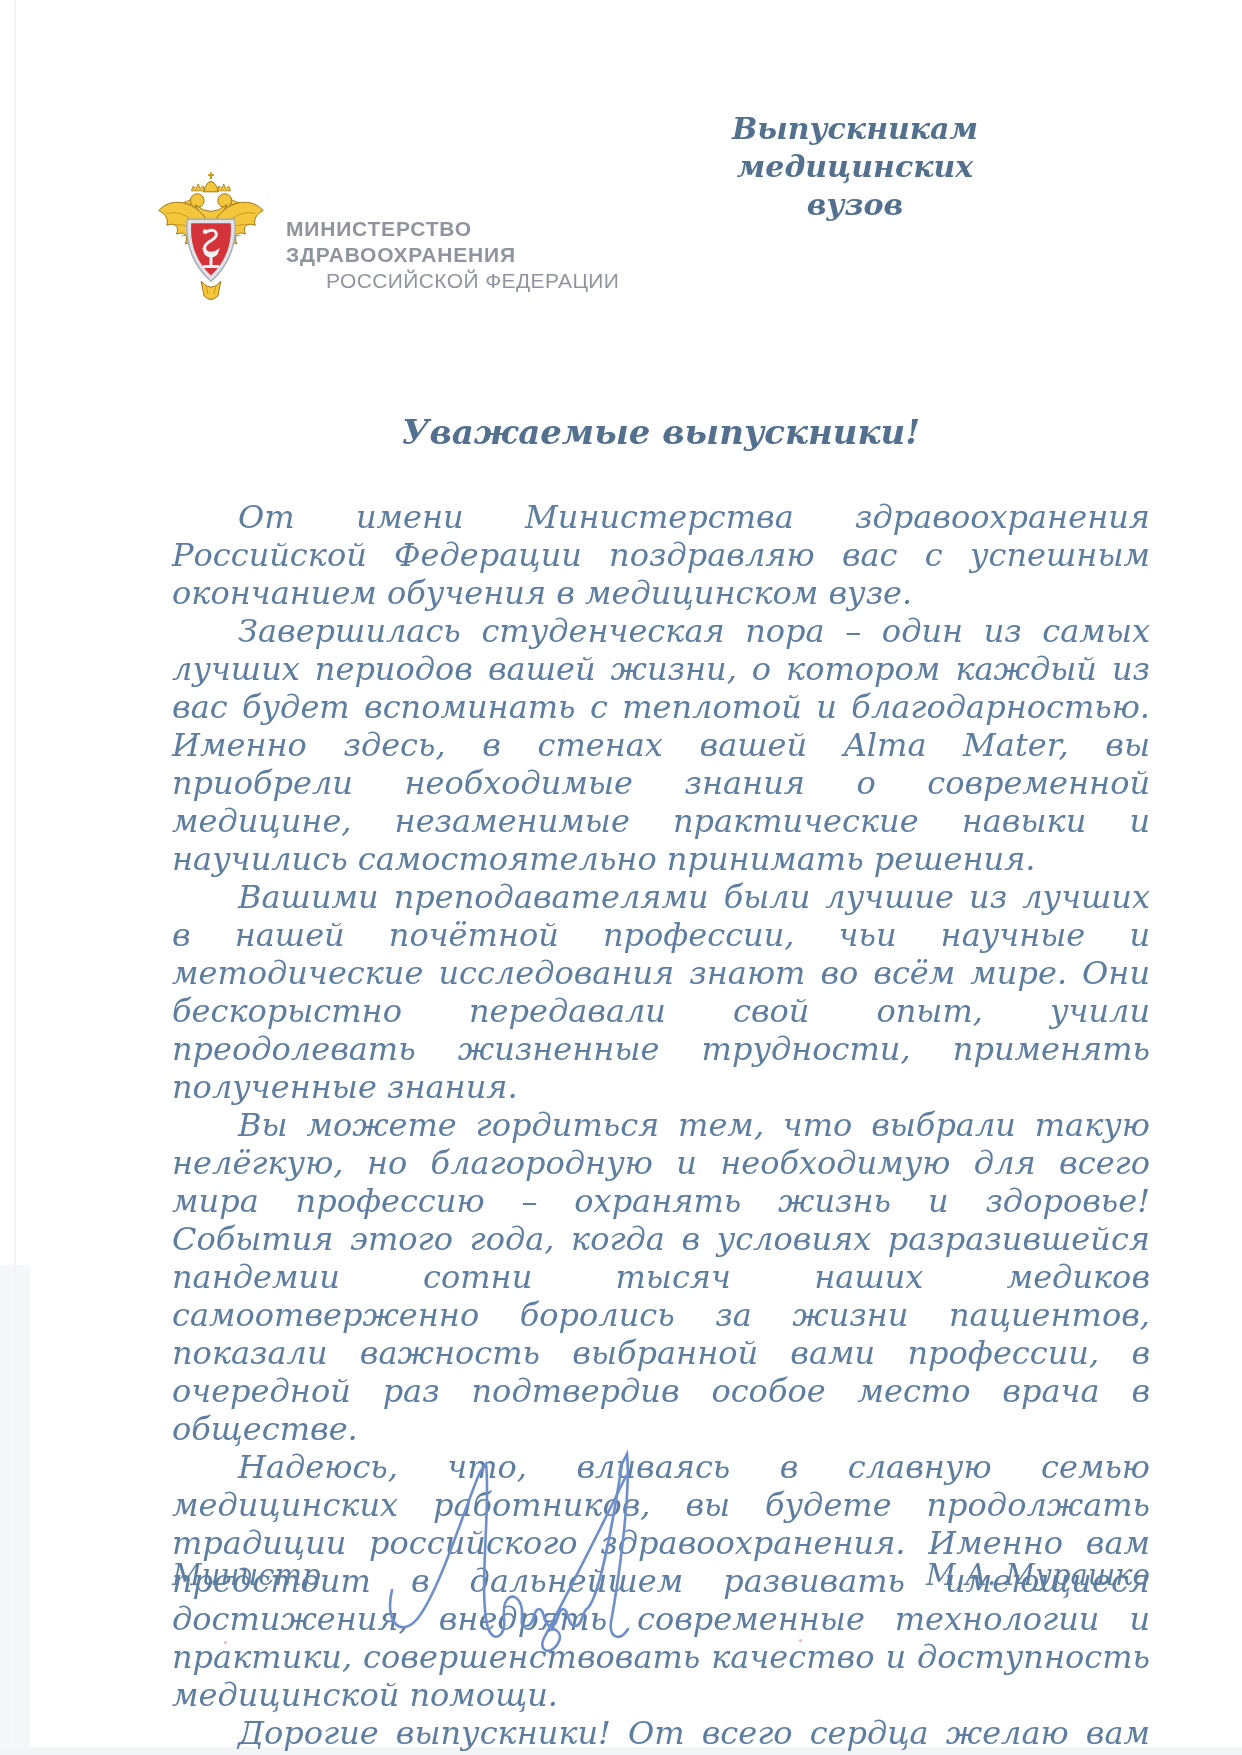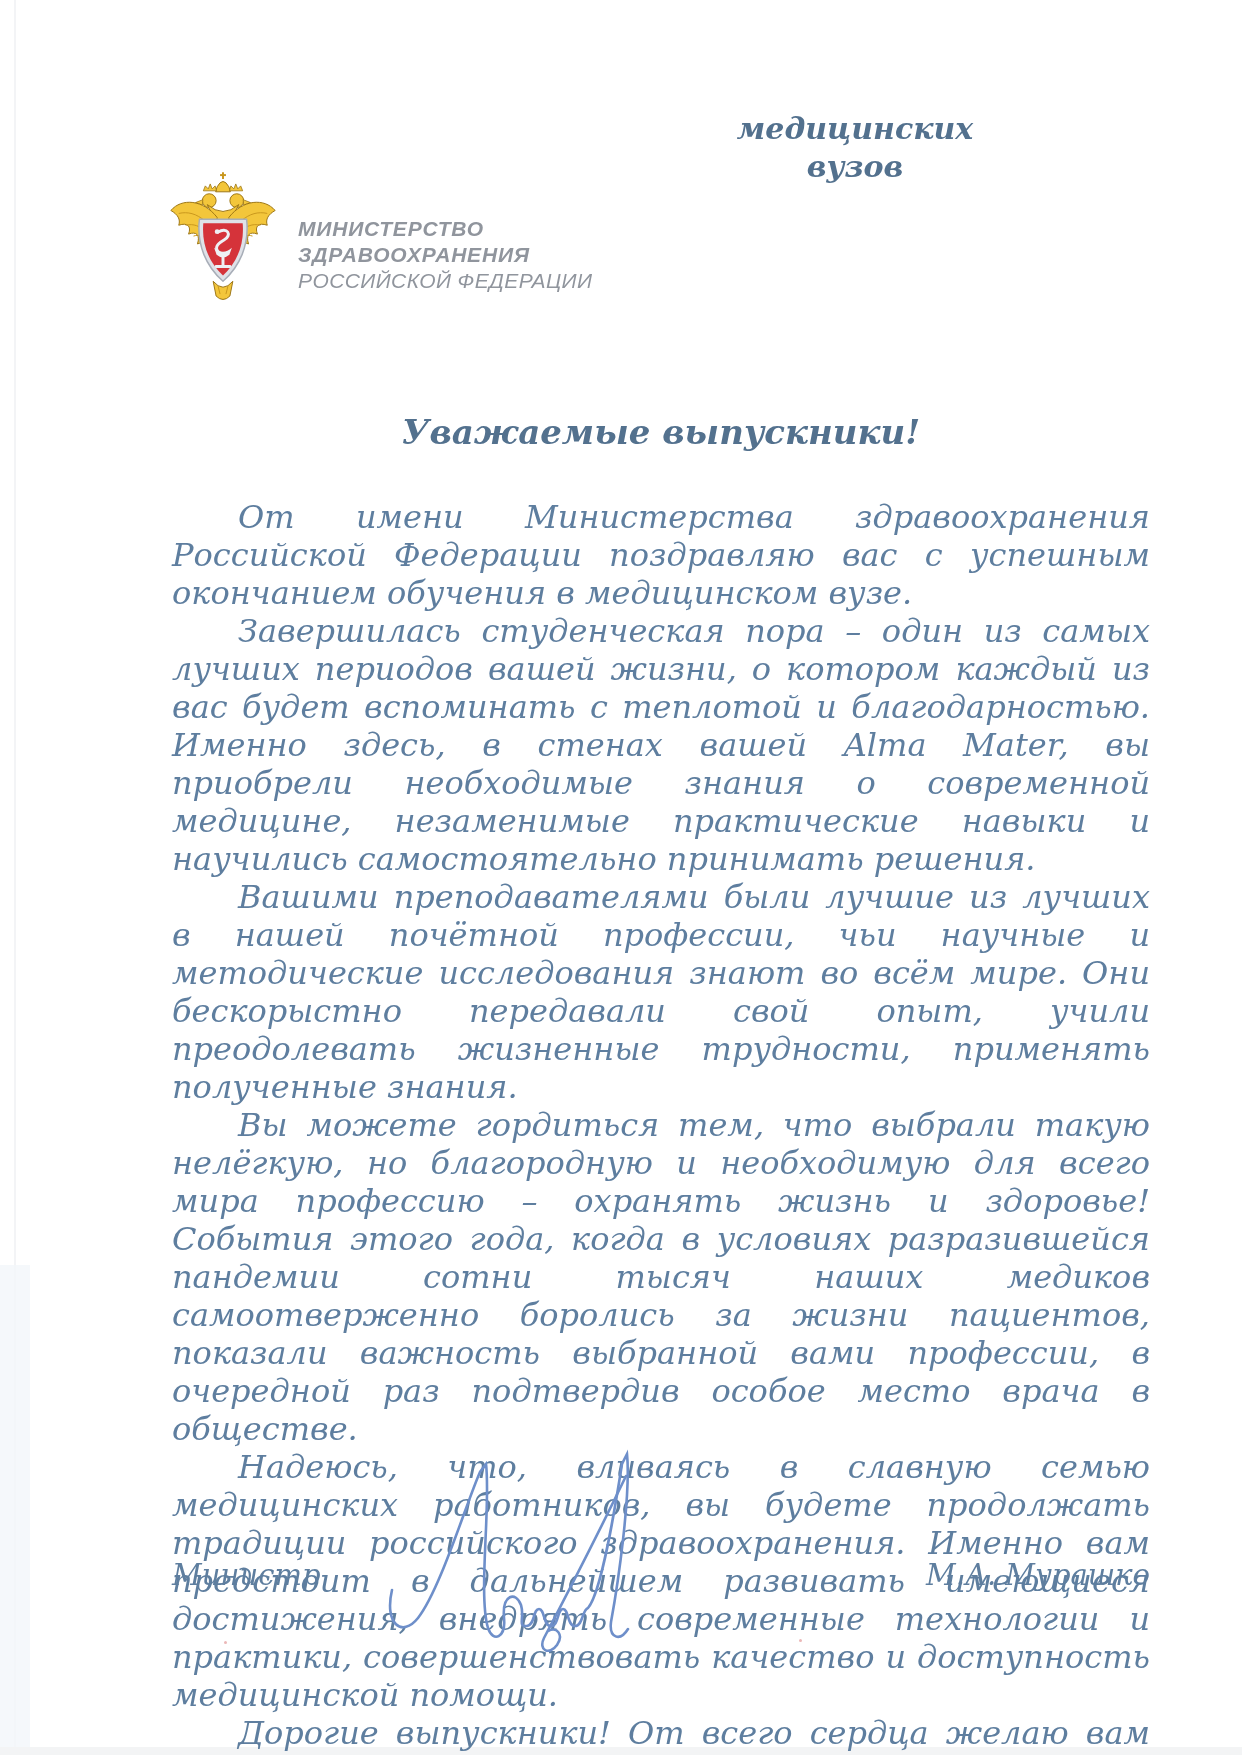--- a/index.html
+++ b/index.html
@@ -12,27 +12,27 @@
   .edge-line{position:absolute;left:14px;top:0;width:2px;height:1755px;background:#eef0f2;opacity:.7;}
   .edge-strip{position:absolute;left:0;top:1265px;width:30px;height:490px;background:#f2f6fa;opacity:.8;}
   .bottom-band{position:absolute;left:0;bottom:0;width:100%;height:8px;background:#f3f4f5;}
 
   
   .addressee{
     position:absolute;left:690px;top:110px;width:330px;text-align:center;
     font-style:italic;font-weight:bold;font-size:30px;line-height:38px;color:#53718e;
   }
   
-  .ministry{position:absolute;left:164px;top:170px;display:flex;align-items:flex-start;font-style:italic;}
+  .ministry{position:absolute;left:152px;top:170px;display:flex;align-items:flex-start;}
   .ministry-text{
     margin-left:16px;margin-top:46px;
     font-family:"Liberation Sans","DejaVu Sans",sans-serif;
     font-size:21px;line-height:26px;letter-spacing:.8px;color:#90959d;font-weight:700;
   }
-  .ministry-text .light{font-weight:400;letter-spacing:.4px;}
+  .ministry-text .light{font-weight:400;letter-spacing:.4px;margin-left:40px;}
 
   
   .letter{position:absolute;left:172px;top:414px;width:978px;color:#5e7e9f;}
   .salutation{
     text-align:center;font-style:italic;font-weight:bold;font-size:34px;line-height:36px;
     color:#53718e;margin:0 0 48px 0;
   }
   .letter p{
     margin:0;font-style:italic;font-size:32px;line-height:38px;
     text-align:justify;text-indent:66px;
@@ -52,20 +52,21 @@
 
 <div class="page">
 
   <div class="edge-line"></div>
   <div class="edge-strip"></div>
   <div class="bottom-band"></div>
   <div class="dot" style="left:224px;top:1641px;"></div>
   <div class="dot" style="left:799px;top:1639px;"></div>
 
   <div class="addressee">
+      <div>Выпускникам</div>
       <div>медицинских вузов</div>
     </div>
 
   <div class="ministry">
     <svg width="118" height="138" viewBox="0 0 120 140">
       <g stroke-linejoin="round">
 
         <line x1="60" y1="2" x2="60" y2="9" stroke="#c9971d" stroke-width="2"></line>
         <line x1="57" y1="5" x2="63" y2="5" stroke="#c9971d" stroke-width="2"></line>
         <path d="M54 17 q6 -11 12 0 l1.5 5 h-15 z" fill="#f3c63b" stroke="#9c7514" stroke-width="1"></path>

